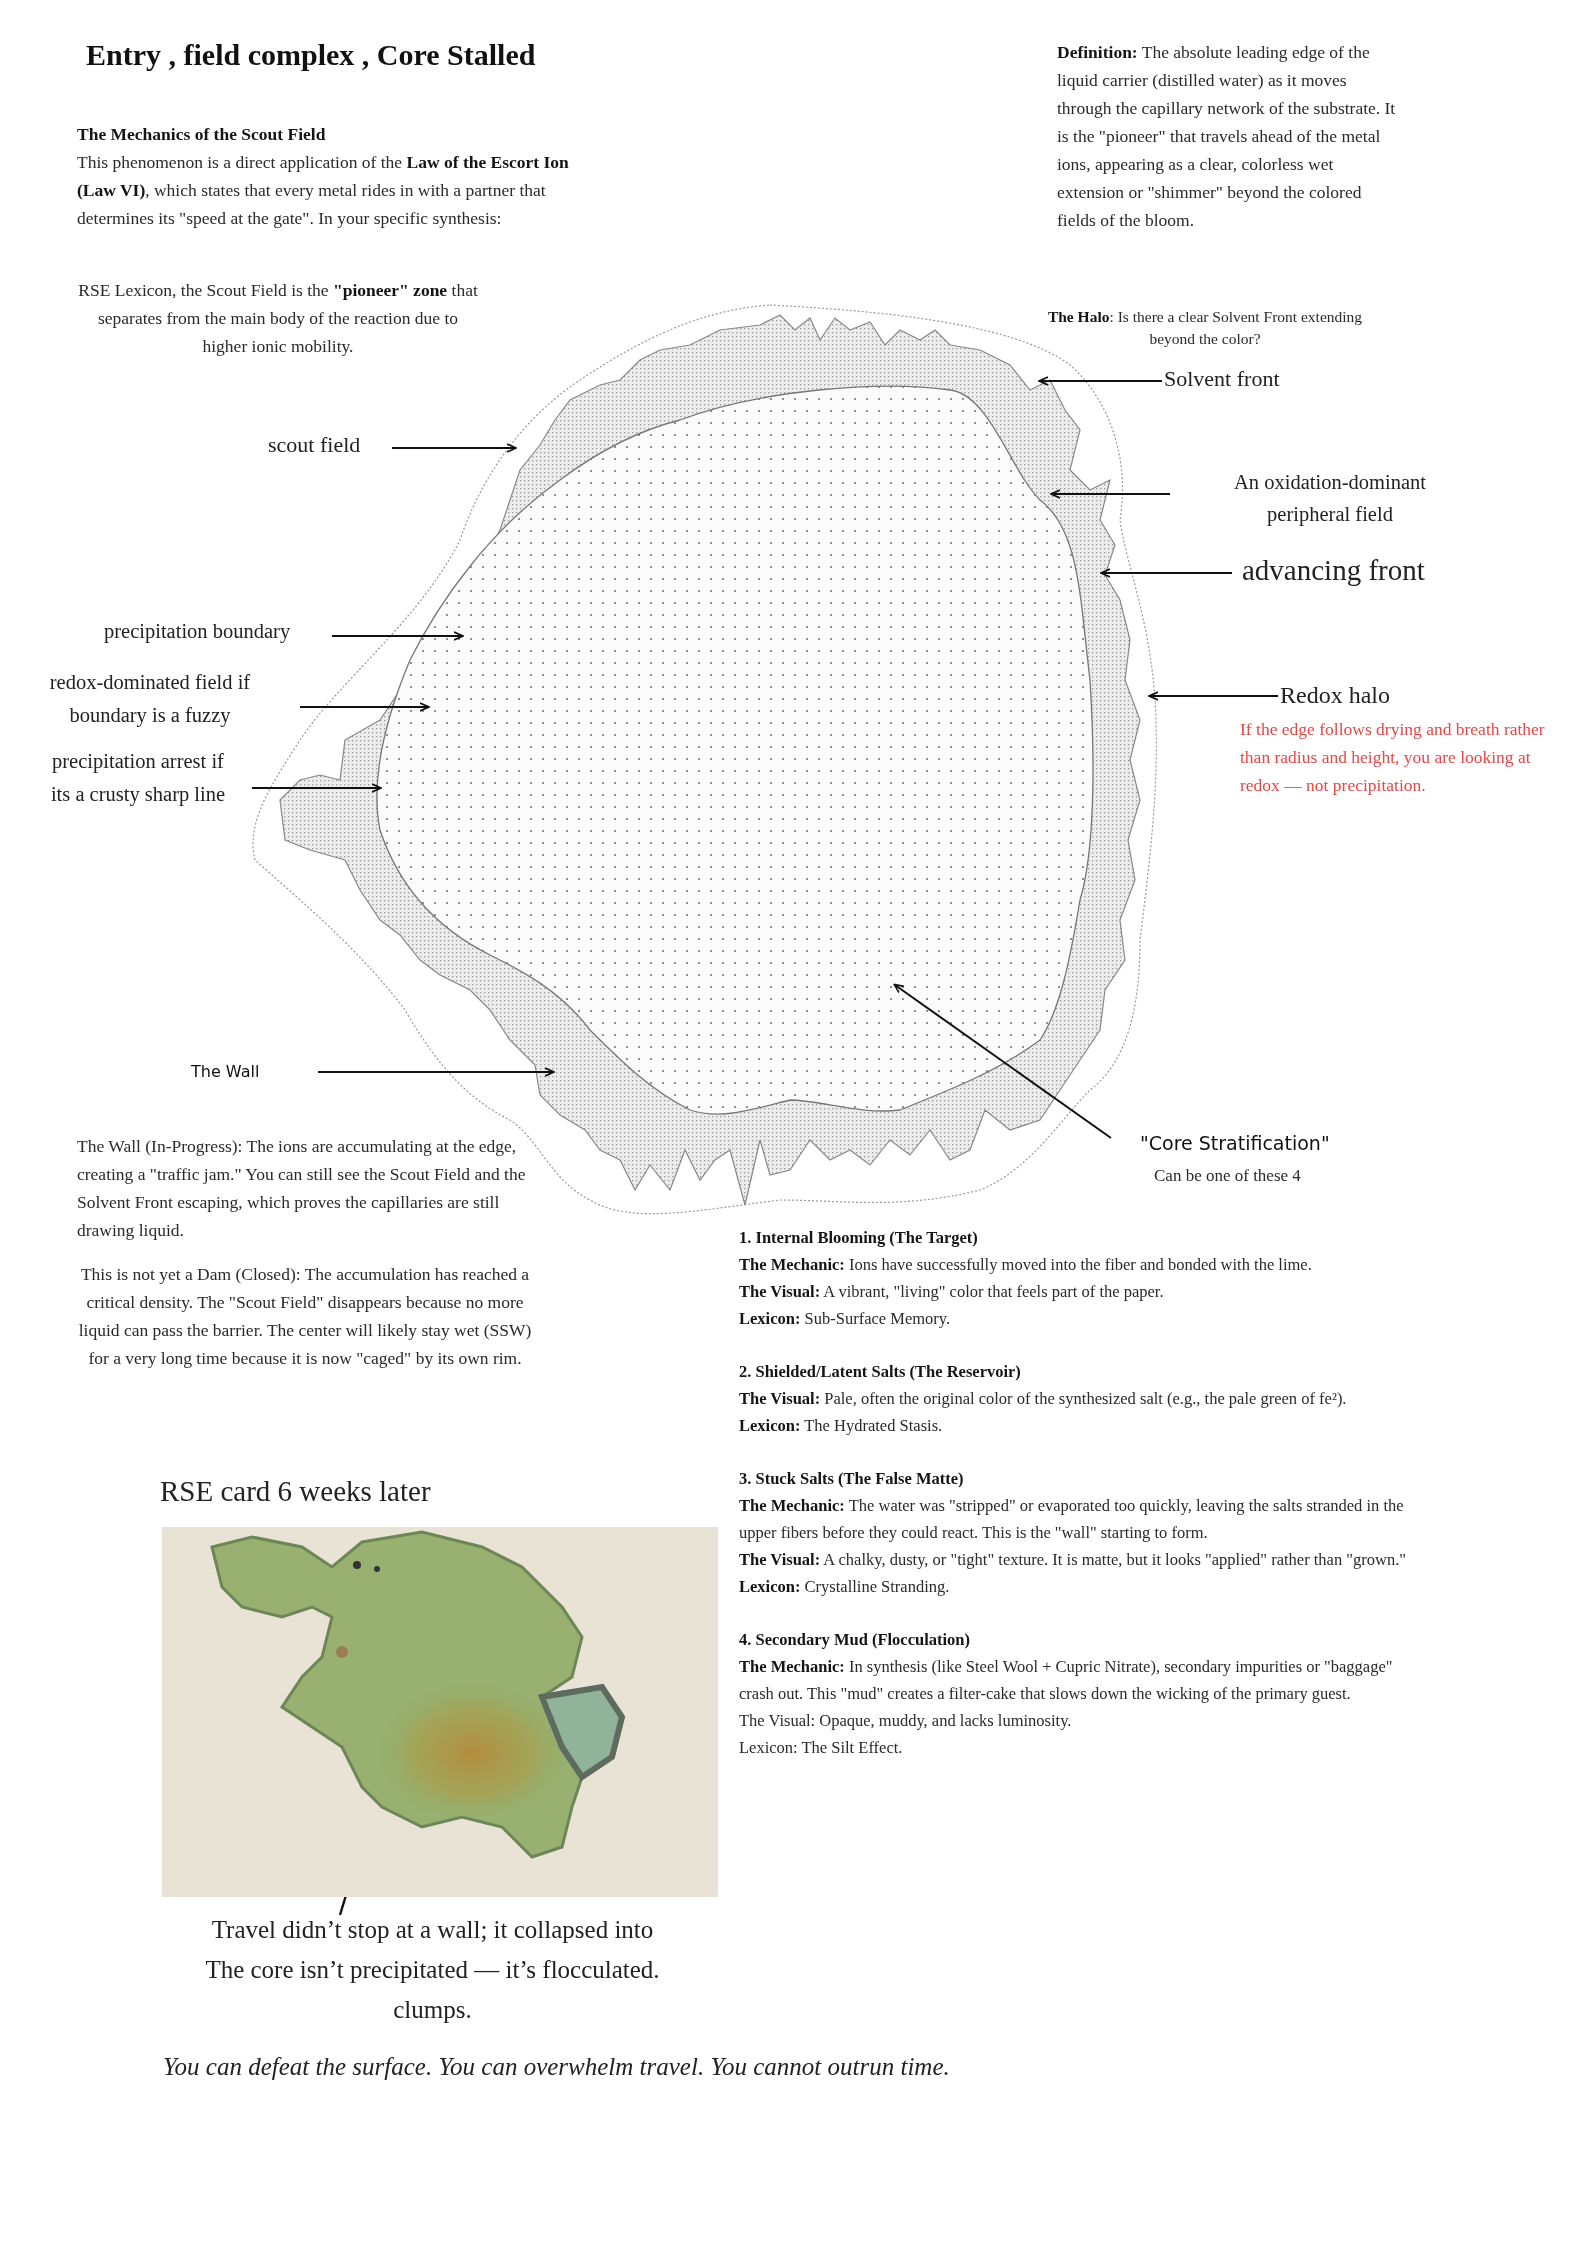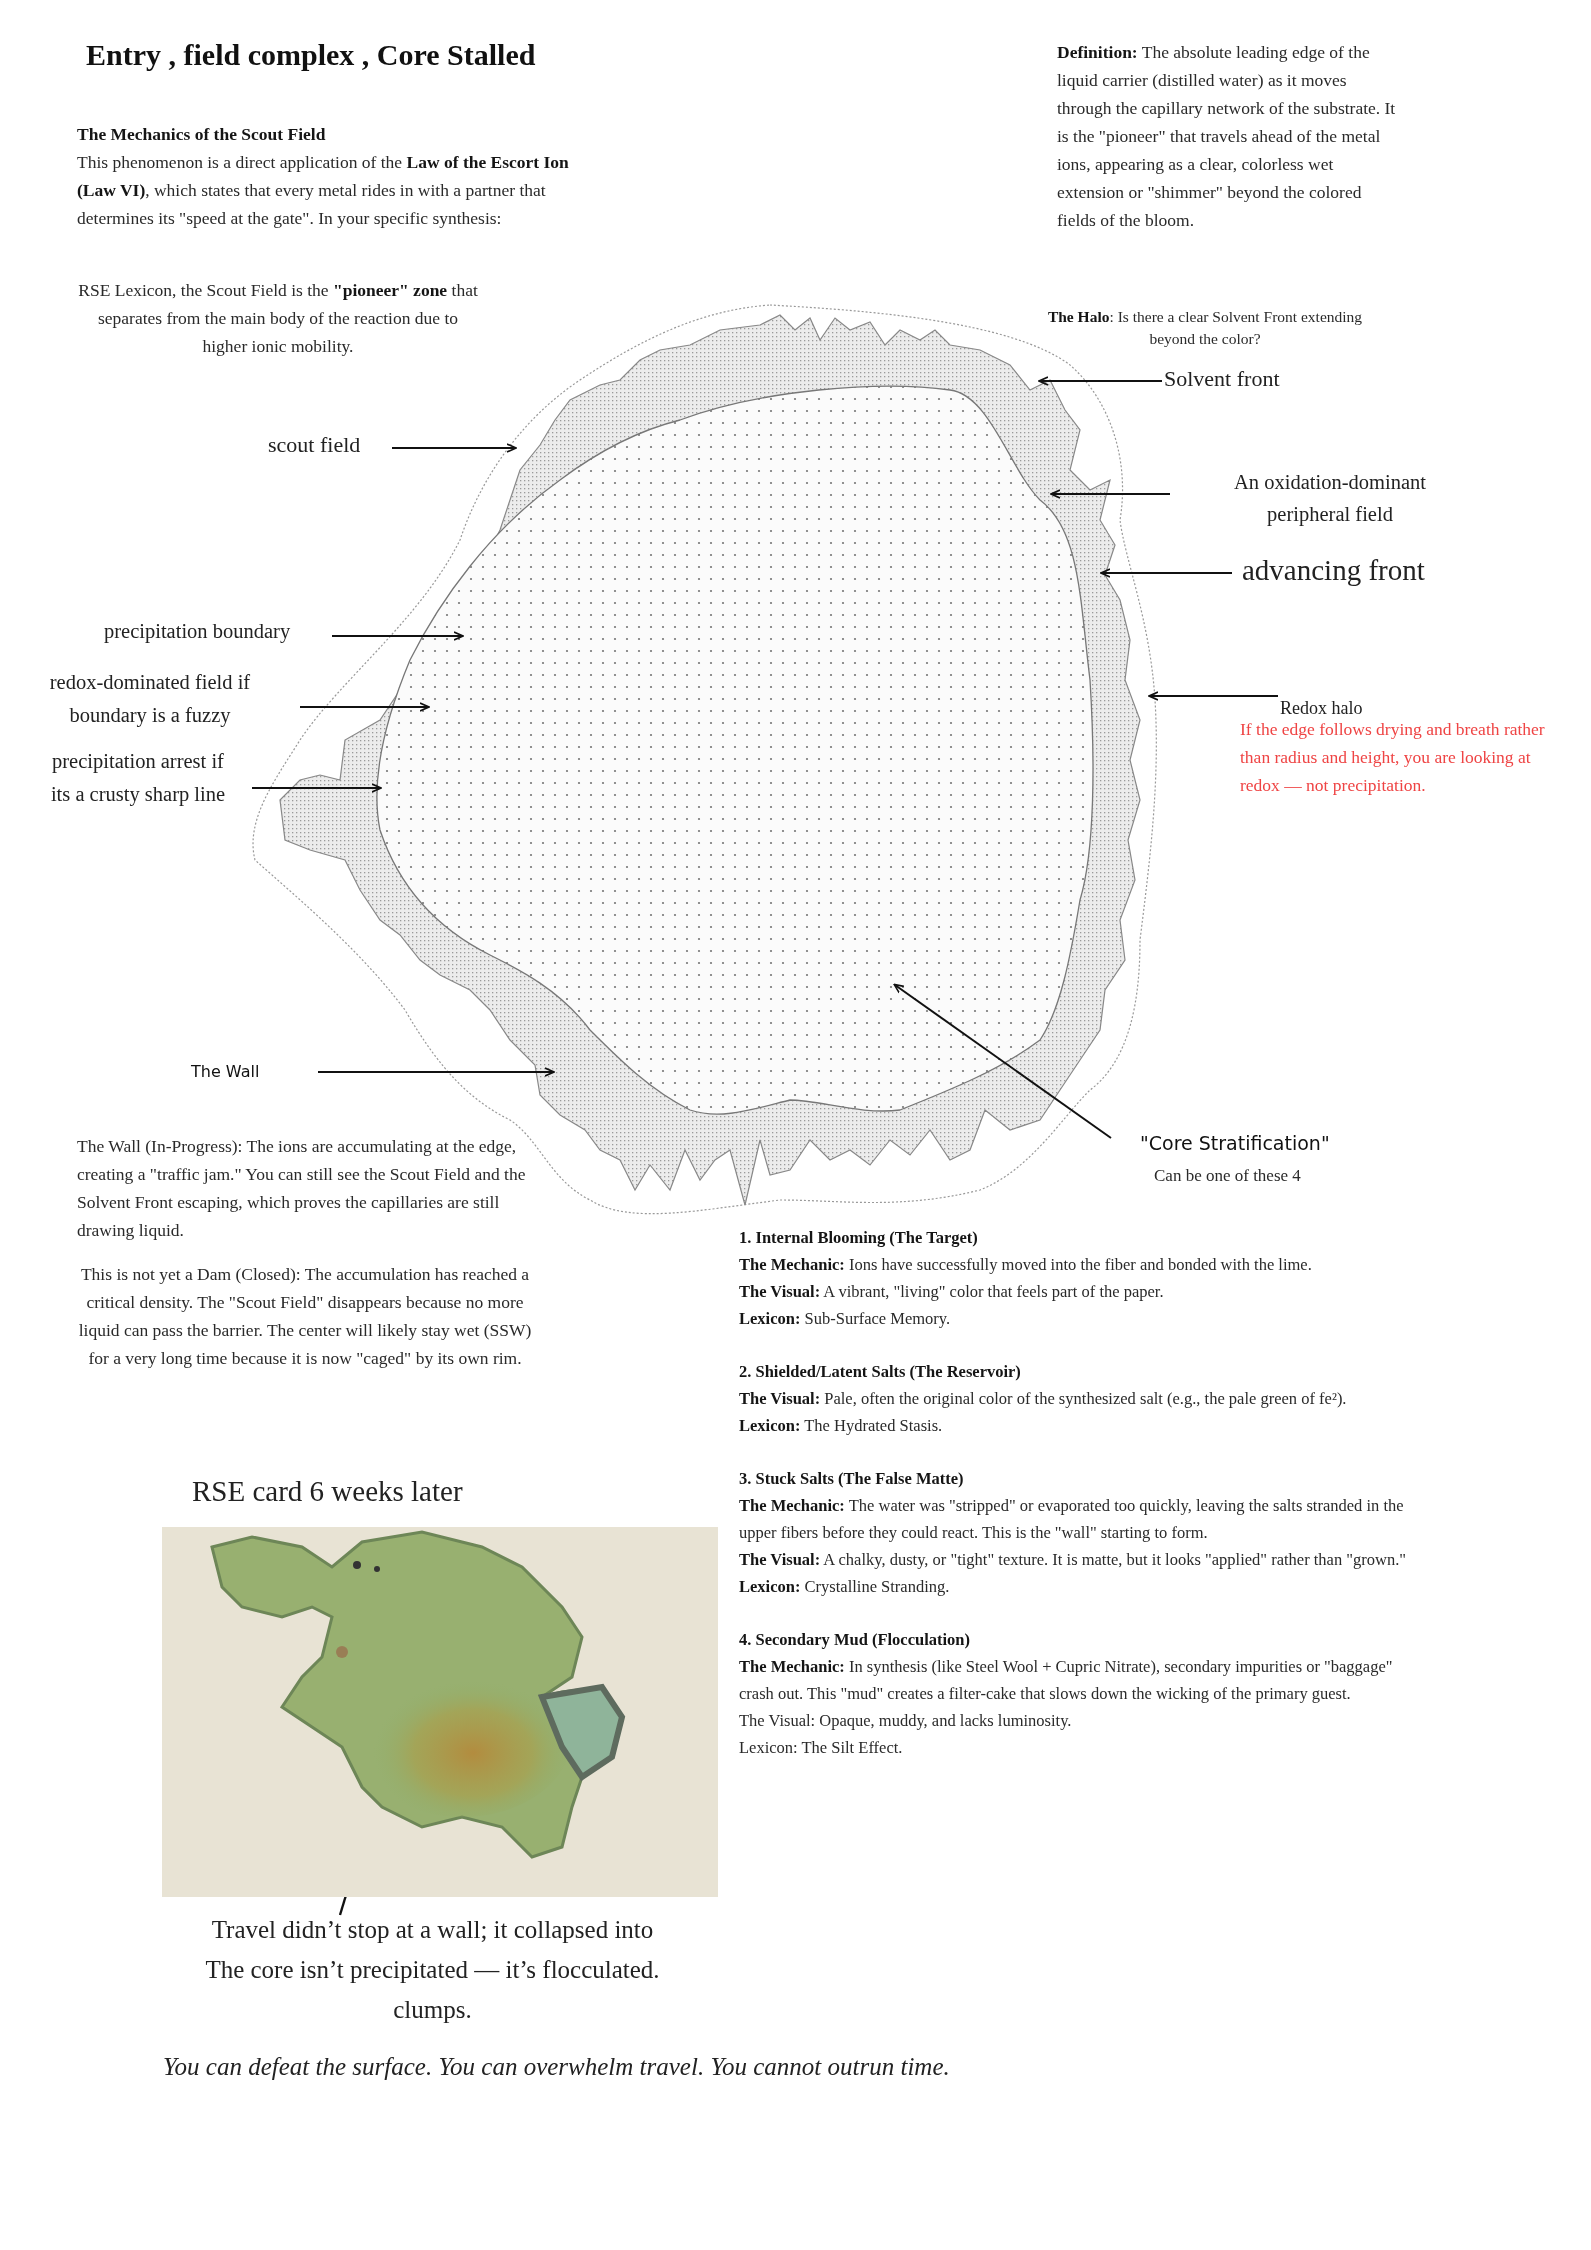--- a/index.html
+++ b/index.html
@@ -92,21 +92,21 @@
 <div class="abs lbl-lg" style="left:1242px; top:554px;">advancing front</div>
 <div class="abs lbl" style="left:104px; top:620px; font-size:20.5px;">precipitation boundary</div>
 <div class="abs center" style="left:30px; top:666px; width:240px; font-size:20.5px; line-height:33px;">
   <div>redox-dominated field if</div>
   <div>boundary is a fuzzy</div>
 </div>
 <div class="abs center" style="left:28px; top:745px; width:220px; font-size:20.5px; line-height:33px;">
   <div>precipitation arrest if</div>
   <div>its a crusty sharp line</div>
 </div>
-<div class="abs lbl" style="left:1280px; top:698px; font-size:18px;">Redox halo</div>
+<div class="abs lbl" style="left:1280px; top:682px; font-size:24px;">Redox halo</div>
 <div class="abs" style="left:1240px; top:715px; width:330px; font-size:17.5px; line-height:28px; color:#ef4444;">If the edge follows drying and breath rather than radius and height, you are looking at redox — not precipitation.</div>
 <div class="abs sans" style="left:191px; top:1062px; font-size:16px; color:#111;">The Wall</div>
 <div class="abs sans" style="left:1140px; top:1132px; font-size:19px; color:#111; white-space:nowrap;">"Core Stratification"</div>
 <div class="abs" style="left:1154px; top:1166px; font-size:17px; color:#2a2a2a; white-space:nowrap;">Can be one of these 4</div>
 
 <div class="abs body-text" style="left:77px; top:1132px; width:460px;">The Wall (In-Progress): The ions are accumulating at the edge, creating a "traffic jam." You can still see the Scout Field and the Solvent Front escaping, which proves the capillaries are still drawing liquid.</div>
 <div class="abs body-text center" style="left:70px; top:1260px; width:470px;">This is not yet a  Dam (Closed): The accumulation has reached a critical density. The "Scout Field" disappears because no more liquid can pass the barrier. The center will likely stay wet (SSW) for a very long time because it is now "caged" by its own rim.</div>
 
 <div class="abs list-block" style="left:739px; top:1224px; width:670px;">
   <div>
@@ -130,21 +130,21 @@
   </div>
   <div class="gap"></div>
   <div>
     <p class="head">4. Secondary Mud (Flocculation)</p>
     <p><span class="head">The Mechanic:</span><span> In synthesis (like Steel Wool + Cupric Nitrate), secondary impurities or "baggage" crash out. This "mud" creates a filter-cake that slows down the wicking of the primary guest.</span></p>
     <p><span>The Visual: Opaque, muddy, and lacks luminosity.</span></p>
     <p><span>Lexicon: The Silt Effect.</span></p>
   </div>
 </div>
 
-<div class="abs" style="left:160px; top:1475px; font-size:29px; color:#222; white-space:nowrap;margin-left:32px;">RSE card 6 weeks later</div>
+<div class="abs" style="left:160px; top:1475px; font-size:29px; color:#222; white-space:nowrap;">RSE card 6 weeks later</div>
 
 <div class="photo">
   <svg width="556" height="370" viewBox="0 0 556 370">
     <defs>
       <radialGradient id="rust" cx="0.55" cy="0.6" r="0.45">
         <stop offset="0%" stop-color="#b48a3c" stop-opacity="0.95"></stop>
         <stop offset="60%" stop-color="#a8a04e" stop-opacity="0.7"></stop>
         <stop offset="100%" stop-color="#8fae6a" stop-opacity="0"></stop>
       </radialGradient>
     </defs>

